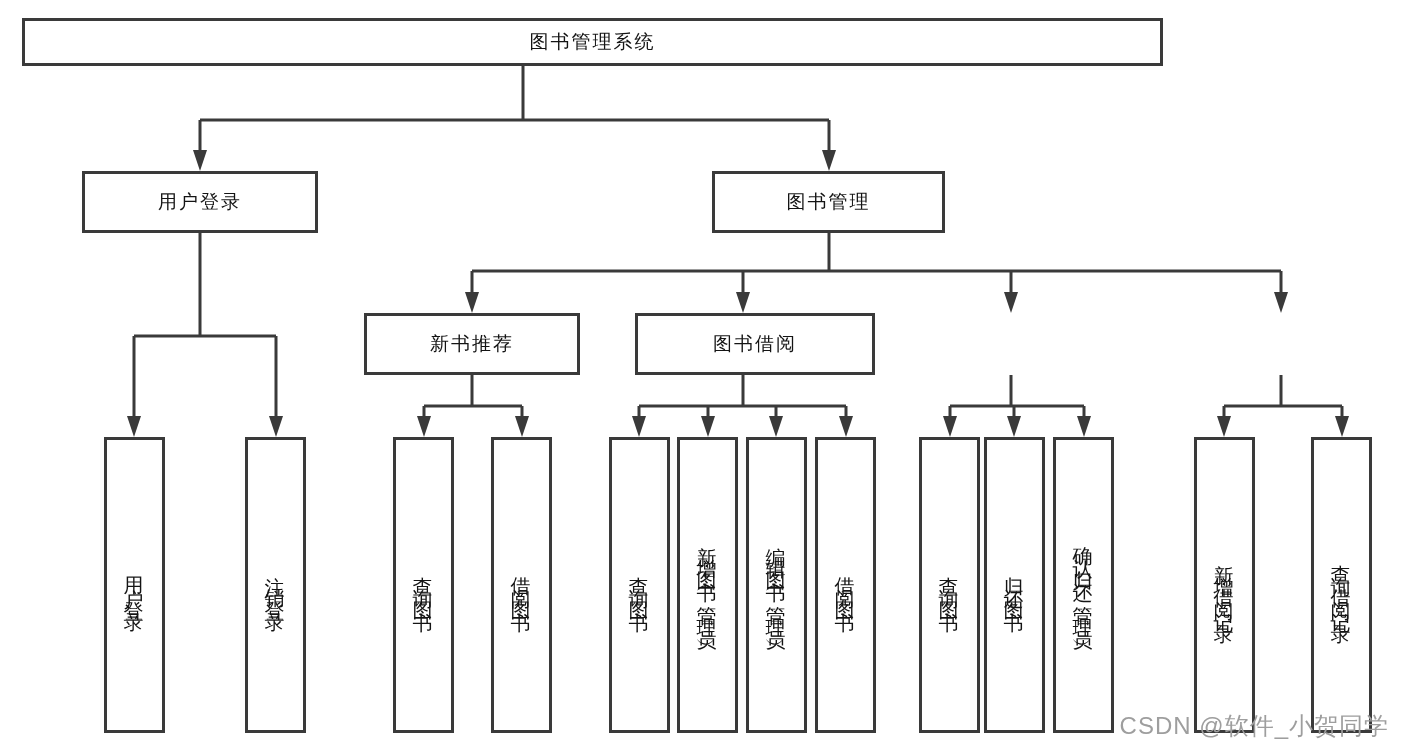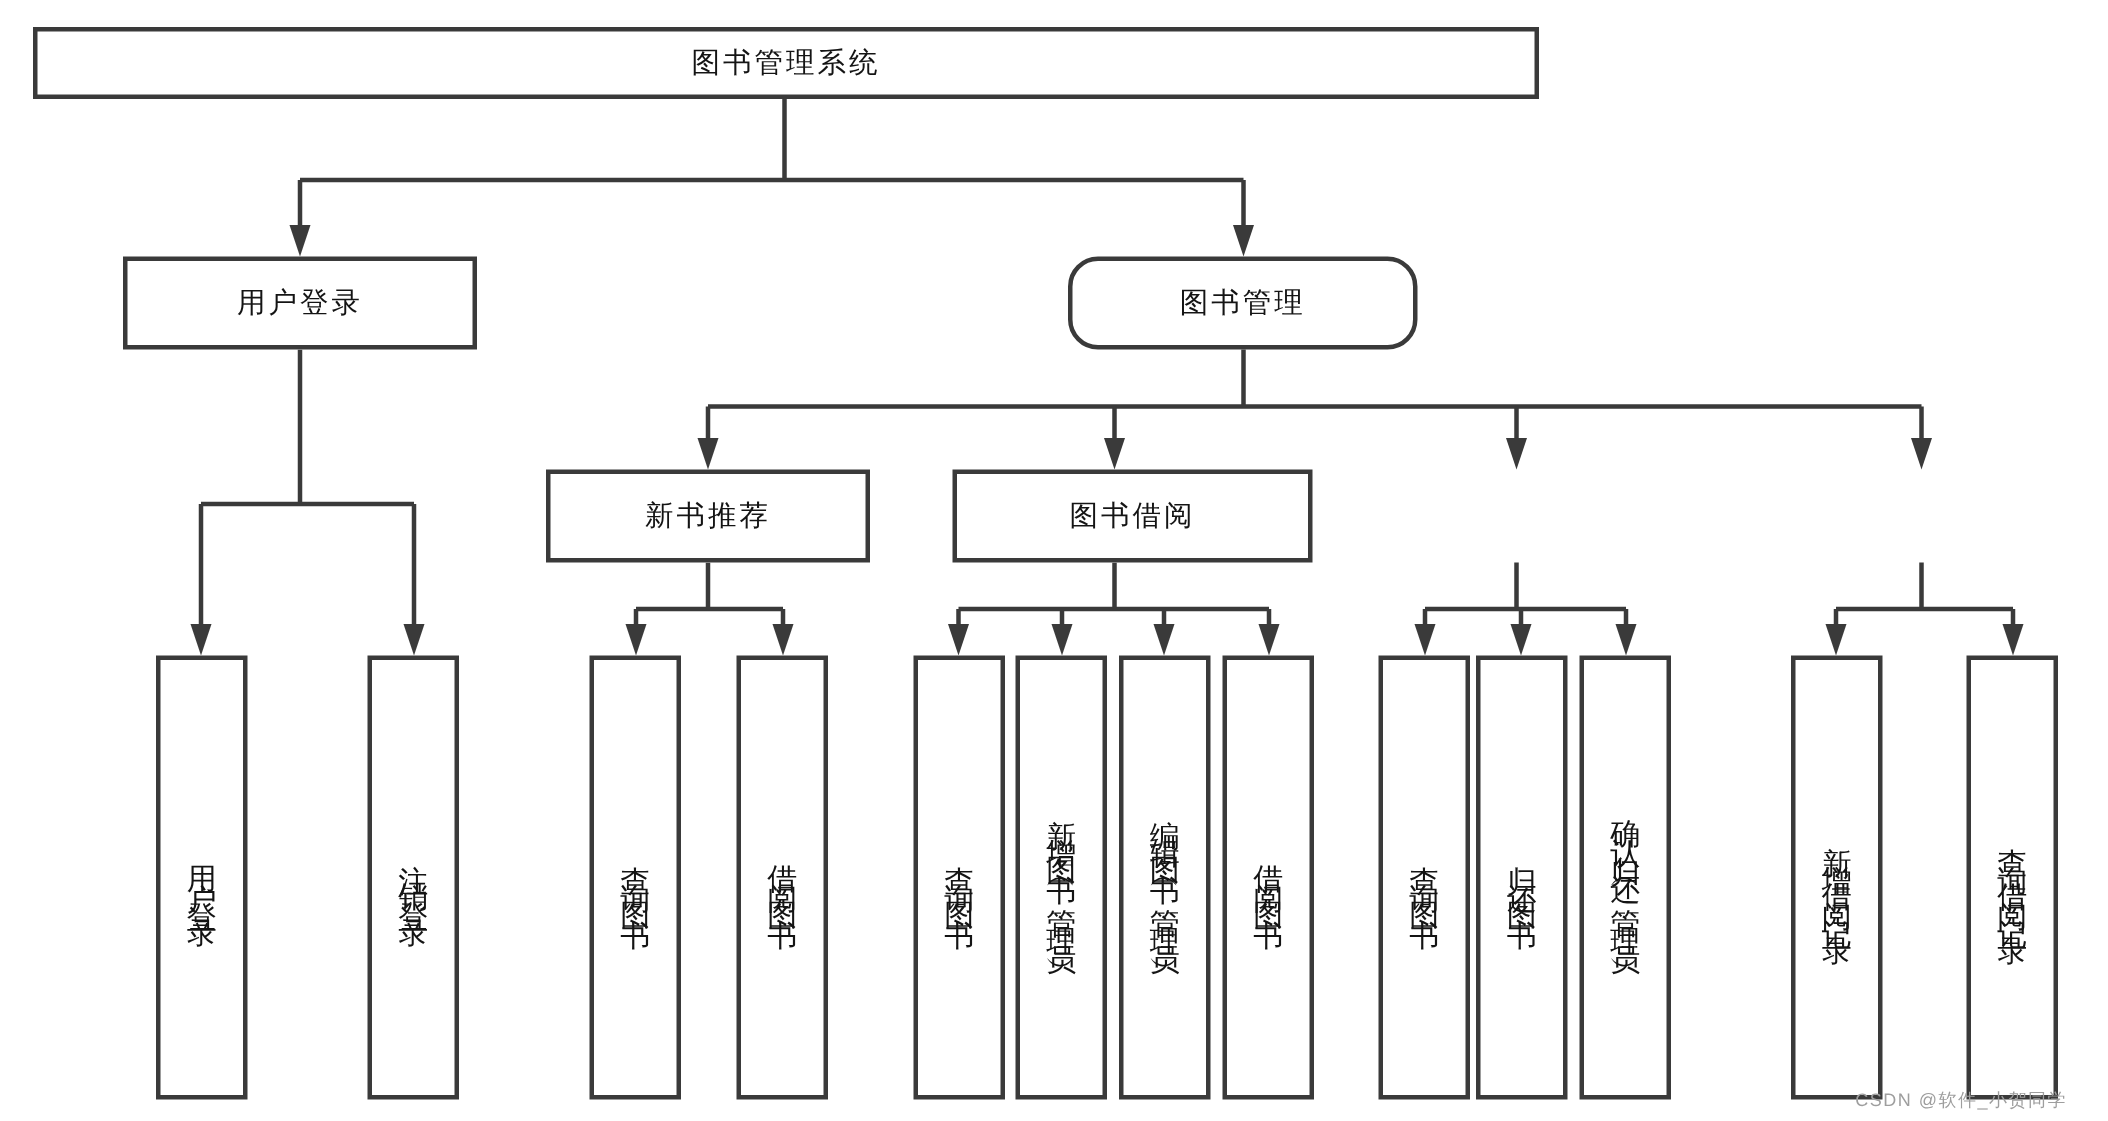--- a/index.html
+++ b/index.html
@@ -49,23 +49,23 @@
     writing-mode: vertical-rl;
     text-orientation: mixed;
     font-size: 20px;
     letter-spacing: 12px;
     color: #141414;
     z-index: 2;
     overflow: hidden;
   }
   #watermark {
     position: absolute;
-    right: 27px;
+    right: 16px;
     bottom: 5px;
-    font-size: 12px;
+    font-size: 24px;
     color: #9e9e9e;
     letter-spacing: 1px;
     z-index: 3;
     white-space: nowrap;
   }
 </style>
 </head>
 <body>
 
 <div id="canvas">
@@ -95,24 +95,24 @@
       <polygon points="769,416 783,416 776,437"></polygon>
       <polygon points="839,416 853,416 846,437"></polygon>
       <polygon points="943,416 957,416 950,437"></polygon>
       <polygon points="1007,416 1021,416 1014,437"></polygon>
       <polygon points="1077,416 1091,416 1084,437"></polygon>
       <polygon points="1217,416 1231,416 1224,437"></polygon>
       <polygon points="1335,416 1349,416 1342,437"></polygon>
     </g>
   </svg>
 
-  <div class="hbox" style="left:22px; top:18px; width:1004px; height:48px;font-family:Liberation Serif, serif;">图书管理系统</div>
+  <div class="hbox" style="left:22px; top:18px; width:1141px; height:48px;font-family:Liberation Serif, serif;">图书管理系统</div>
 
   <div class="hbox" style="left:82px; top:171px; width:236px; height:62px;">用户登录</div>
-  <div class="hbox" style="left:712px; top:171px; width:233px; height:62px;border-radius:20px;">图书管理</div>
+  <div class="hbox" style="left:712px; top:171px; width:233px; height:62px;">图书管理</div>
 
   <div class="hbox" style="left:364px; top:313px; width:216px; height:62px;">新书推荐</div>
   <div class="hbox" style="left:635px; top:313px; width:240px; height:62px;">图书借阅</div>
 
   <div class="vbox" style="left:104px;">用户登录</div>
   <div class="vbox" style="left:245px;">注销登录</div>
 
   <div class="vbox" style="left:393px;">查询图书</div>
   <div class="vbox" style="left:491px;">借阅图书</div>
 

